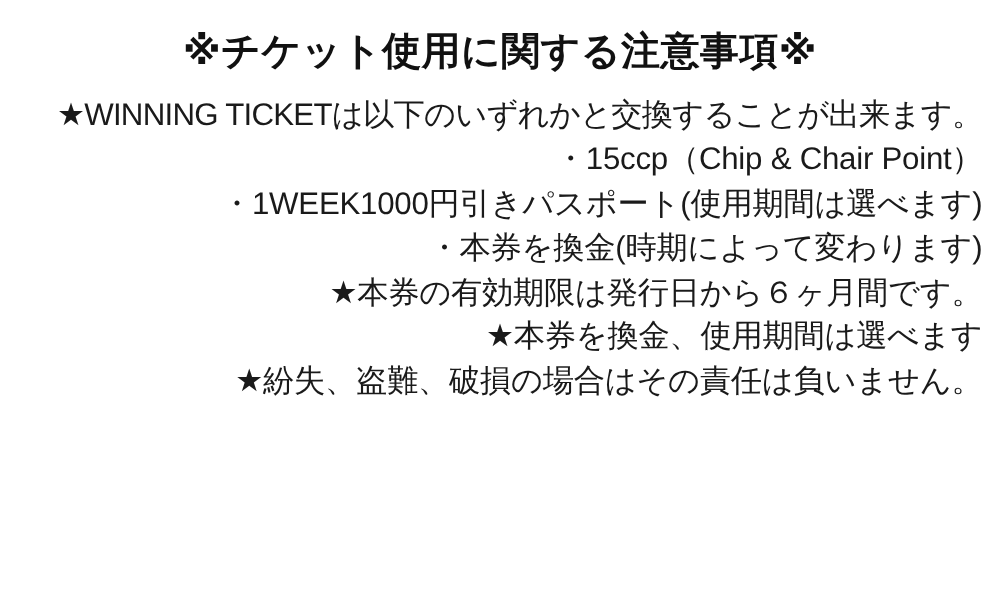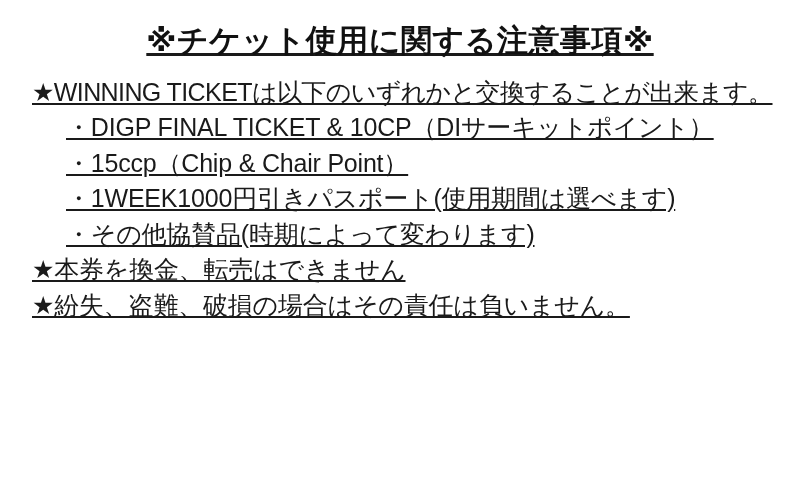--- a/index.html
+++ b/index.html
@@ -14,21 +14,20 @@
     color: #1a1a1a;
     overflow: hidden;
   }
   .page {
     width: 800px;
     height: 491px;
     box-sizing: border-box;
     padding: 16px 14px 10px 14px;
     display: flex;
     flex-direction: column;
-    text-decoration: underline;
   }
   .doc-title {
     text-align: center;
     font-size: 31px;
     line-height: 1.25;
     font-weight: 700;
     letter-spacing: 0.5px;
     color: #111111;
     margin: 6px 0 14px 0;
     white-space: nowrap;
@@ -37,20 +36,21 @@
     display: flex;
     flex-direction: column;
     padding-left: 18px;
   }
   .line {
     font-size: 25px;
     line-height: 1.42;
     color: #1a1a1a;
     white-space: nowrap;
     font-weight: 400;
+    text-align: right;
   }
   .line.level-1 {
     padding-left: 0;
     letter-spacing: -0.2px;
   }
   .line.level-2 {
     padding-left: 34px;
     letter-spacing: -0.2px;
   }
   .line.tight {
@@ -59,21 +59,21 @@
 </style>
 </head>
 <body>
 
 <div class="page">
 
   <div class="doc-title">※チケット使用に関する注意事項※</div>
 
   <div class="body-list">
     <div class="line level-1 tight">★WINNING TICKETは以下のいずれかと交換することが出来ます。</div>
-    <div class="line level-2">・DIGP FINAL TICKET &amp; 10CP（DIサーキットポイント）</div>
     <div class="line level-2">・15ccp（Chip &amp; Chair Point）</div>
     <div class="line level-2">・1WEEK1000円引きパスポート(使用期間は選べます)</div>
-    <div class="line level-2">・その他協賛品(時期によって変わります)</div>
-    <div class="line level-1">★本券を換金、転売はできません</div>
+    <div class="line level-2">・本券を換金(時期によって変わります)</div>
+    <div class="line level-1">★本券の有効期限は発行日から６ヶ月間です。</div>
+    <div class="line level-1">★本券を換金、使用期間は選べます</div>
     <div class="line level-1">★紛失、盗難、破損の場合はその責任は負いません。</div>
   </div>
 
 </div>
 
 </body></html>

